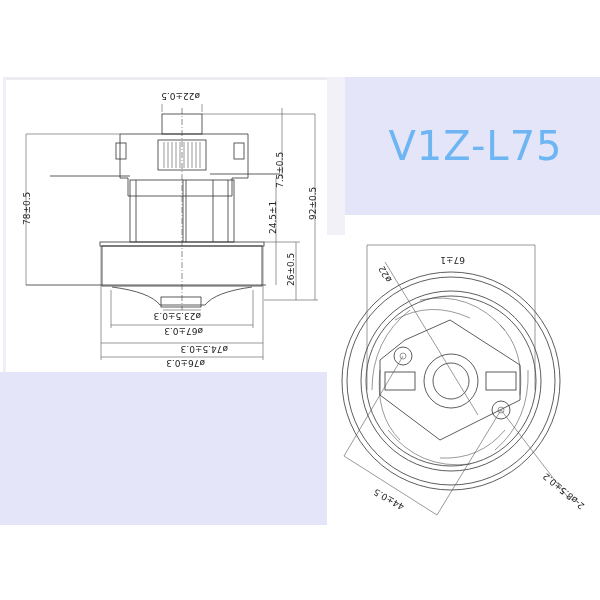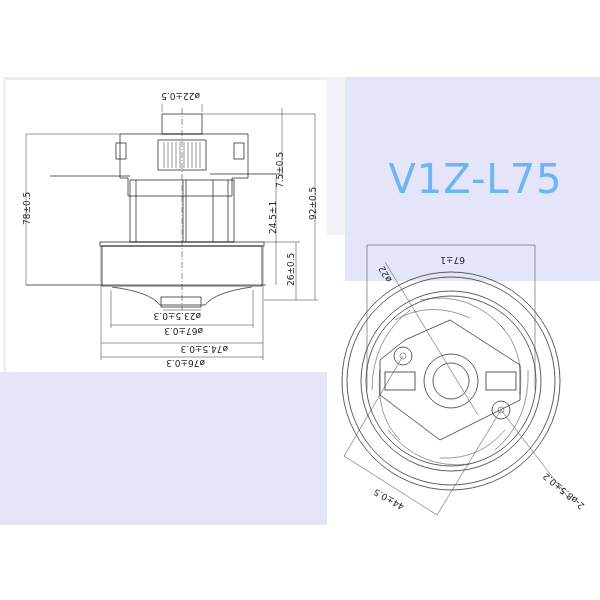--- a/index.html
+++ b/index.html
@@ -2,21 +2,21 @@
 <html><head>
 <meta charset="utf-8">
 <style>
   html, body { margin:0; padding:0; }
   body { width:600px; height:600px; position:relative; background:#ffffff; overflow:hidden;
          font-family:"DejaVu Sans", sans-serif; }
   .panel { position:absolute; }
   #side-view-panel { left:3px; top:77px; width:324px; height:295px; background:#ffffff;
                      border-left:3px solid #eef0f6; border-top:3px solid #ececf2; box-sizing:border-box; }
   #title-strip { left:327px; top:77px; width:18px; height:158px; background:#f1f1f7; }
-  #title-panel { left:345px; top:77px; width:255px; height:204px; background:#e4e5f8; }
+  #title-panel { left:345px; top:77px; width:255px; height:138px; background:#e4e5f8; }
   #lower-left-panel { left:0; top:372px; width:327px; height:153px; background:#e4e5f8; }
   #model-title { position:absolute; left:0; top:0; width:100%; height:100%;
                  display:flex; align-items:center; justify-content:center;
                  color:#6db5f3; font-size:40px; letter-spacing:1px; padding-left:6px; box-sizing:border-box;
                  font-family:"DejaVu Sans", sans-serif; font-weight:normal; }
   svg { position:absolute; left:0; top:0; }
   .ln { stroke:#333; stroke-width:0.8; fill:none; }
   .thin { stroke:#555; stroke-width:0.6; fill:none; }
   .dash { stroke:#444; stroke-width:0.6; fill:none; stroke-dasharray:6 2 1 2; }
   .dimtxt { font-family:"DejaVu Sans", sans-serif; font-size:9px; fill:#222; }

